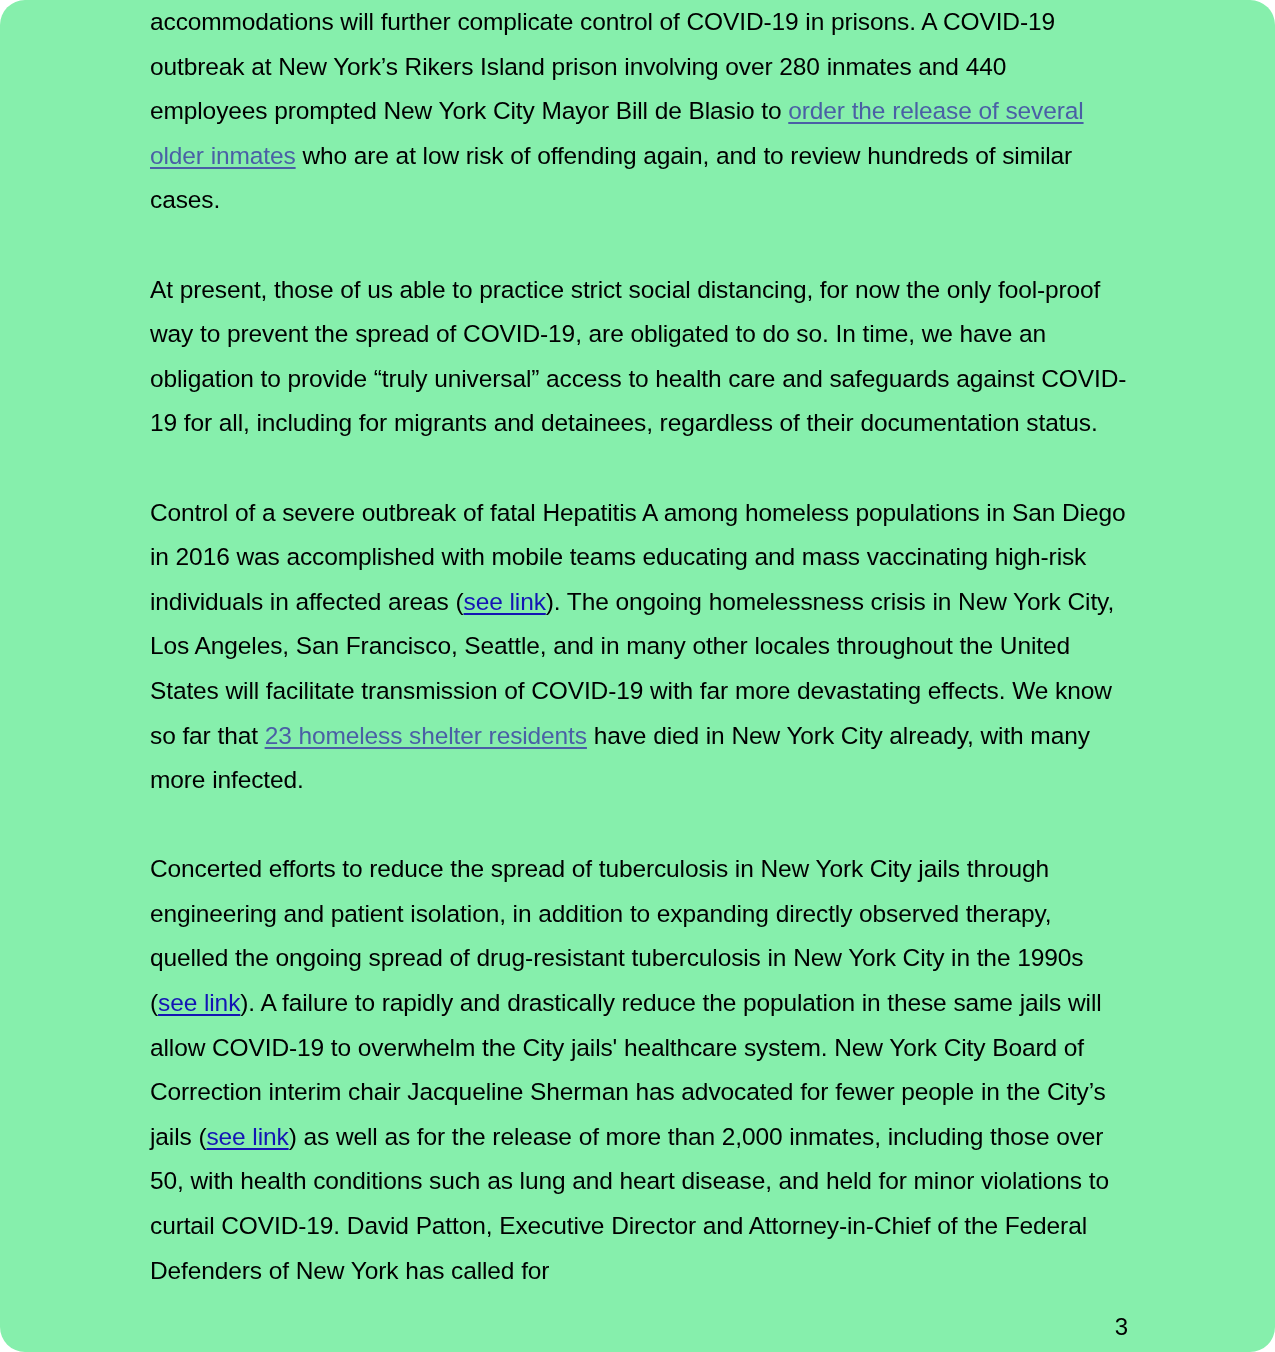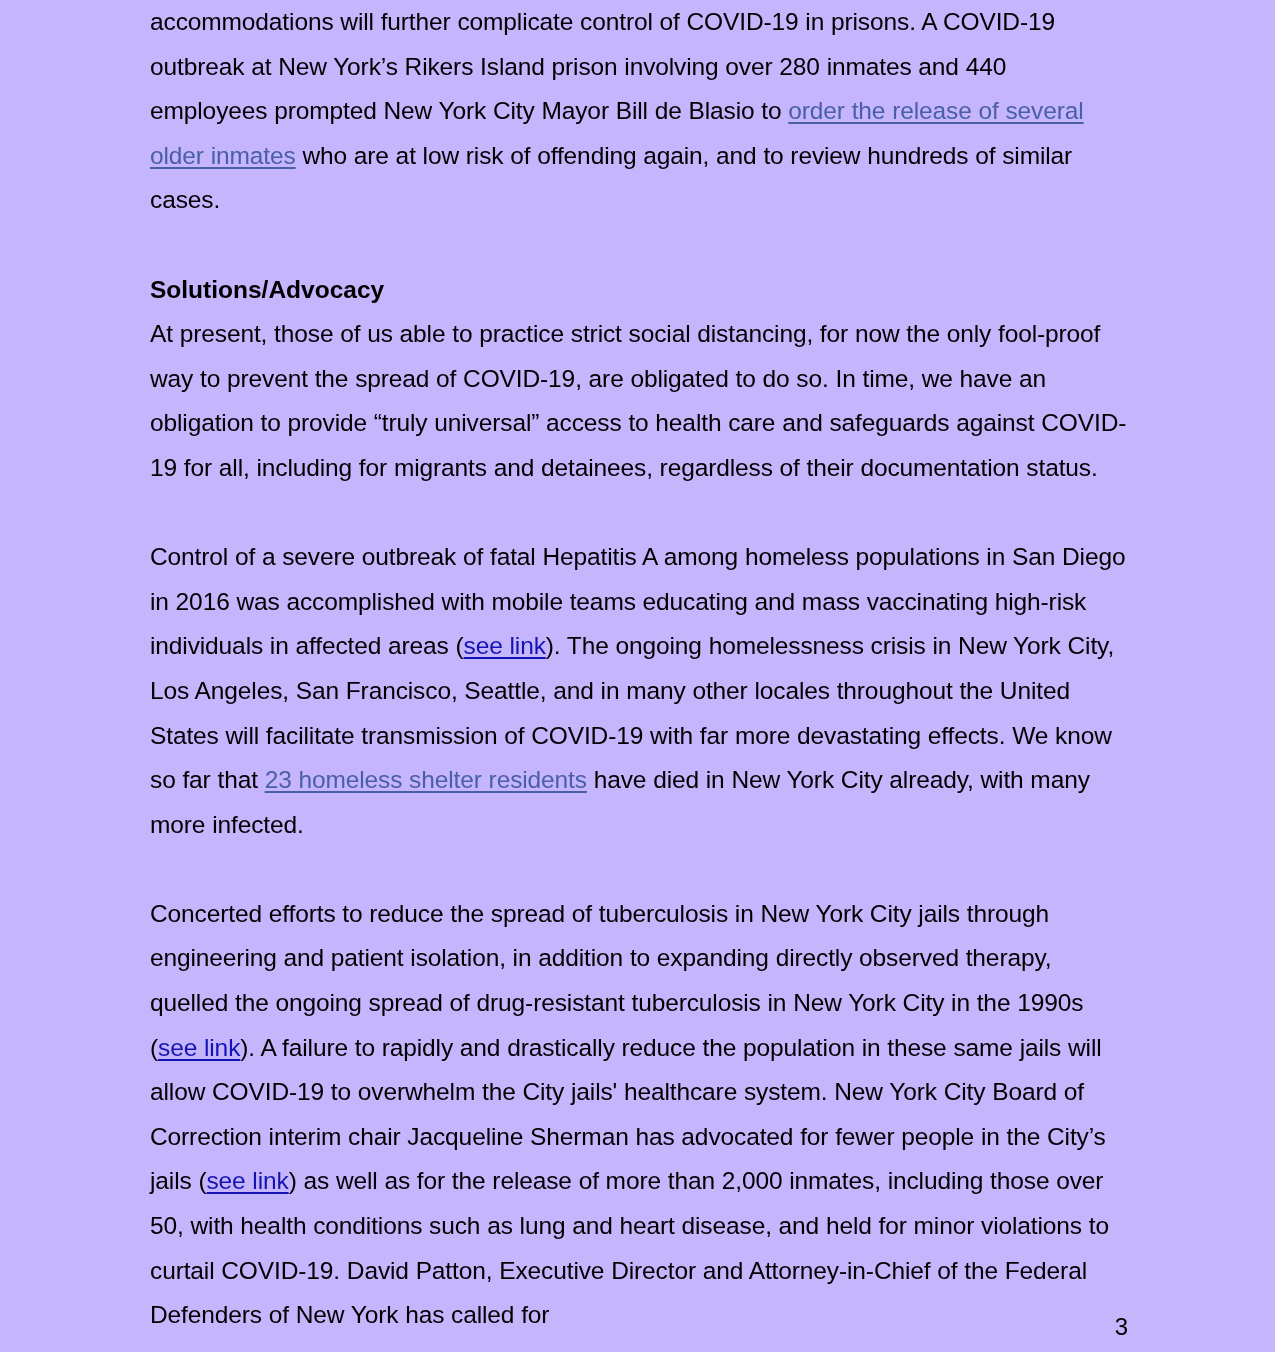--- a/index.html
+++ b/index.html
@@ -9,23 +9,24 @@
     background: #ffffff;
   }
   body {
     font-family: "Liberation Sans", sans-serif;
     color: #000000;
   }
   .page {
     position: relative;
     width: 1275px;
     height: 1352px;
-    background: #c4b5fd;
+    background: #86efac;
     overflow: hidden;
     box-sizing: border-box;
+    border-radius: 25px;
   }
   .content {
     position: absolute;
     left: 150px;
     top: 0px;
     width: 980px;
   }
   p.body-text {
     font-size: 24.5px;
     line-height: 44.6px;
@@ -76,21 +77,20 @@
 <body>
 
 <div class="page">
 
   <div class="content">
 
     <p class="body-text para-block"><span>accommodations will further complicate control of COVID-19 in prisons. A COVID-19 outbreak at New York’s Rikers Island prison involving over 280 inmates and 440 employees prompted New York City Mayor Bill de Blasio to </span><a class="link-slate" href="#">order the release of several older inmates</a><span> who are at low risk of offending again, and to review hundreds of similar cases.</span></p>
 
     <div class="spacer-line"></div>
 
-    <p class="heading">Solutions/Advocacy</p>
 
     <p class="body-text para-block">At present, those of us able to practice strict social distancing, for now the only fool-proof way to prevent the spread of COVID-19, are obligated to do so. In time, we have an obligation to provide “truly universal” access to health care and safeguards against COVID-19 for all, including for migrants and detainees, regardless of their documentation status.</p>
 
     <div class="spacer-line"></div>
 
     <p class="body-text para-block"><span>Control of a severe outbreak of fatal Hepatitis A among homeless populations in San Diego in 2016 was accomplished with mobile teams educating and mass vaccinating high-risk individuals in affected areas (</span><a class="link-blue" href="#">see link</a><span>). The ongoing homelessness crisis in New York City, Los Angeles, San Francisco, Seattle, and in many other locales throughout the United States will facilitate transmission of COVID-19 with far more devastating effects. We know so far that </span><a class="link-slate" href="#">23 homeless shelter residents</a><span> have died in New York City already, with many more infected.</span></p>
 
     <div class="spacer-line"></div>
 
     <p class="body-text para-block"><span>Concerted efforts to reduce the spread of tuberculosis in New York City jails through engineering and patient isolation, in addition to expanding directly observed therapy, quelled the ongoing spread of drug-resistant tuberculosis in New York City in the 1990s (</span><a class="link-blue" href="#">see link</a><span>). A failure to rapidly and drastically reduce the population in these same jails will allow COVID-19 to overwhelm the City jails' healthcare system. New York City Board of Correction interim chair Jacqueline Sherman has advocated for fewer people in the  City’s jails (</span><a class="link-blue" href="#">see link</a><span>) as well as for the release of more than 2,000 inmates, including those over 50, with health conditions such as lung and heart disease, and held for minor violations to curtail COVID-19. David Patton, Executive Director and Attorney-in-Chief of the Federal Defenders of New York has called for</span></p>

